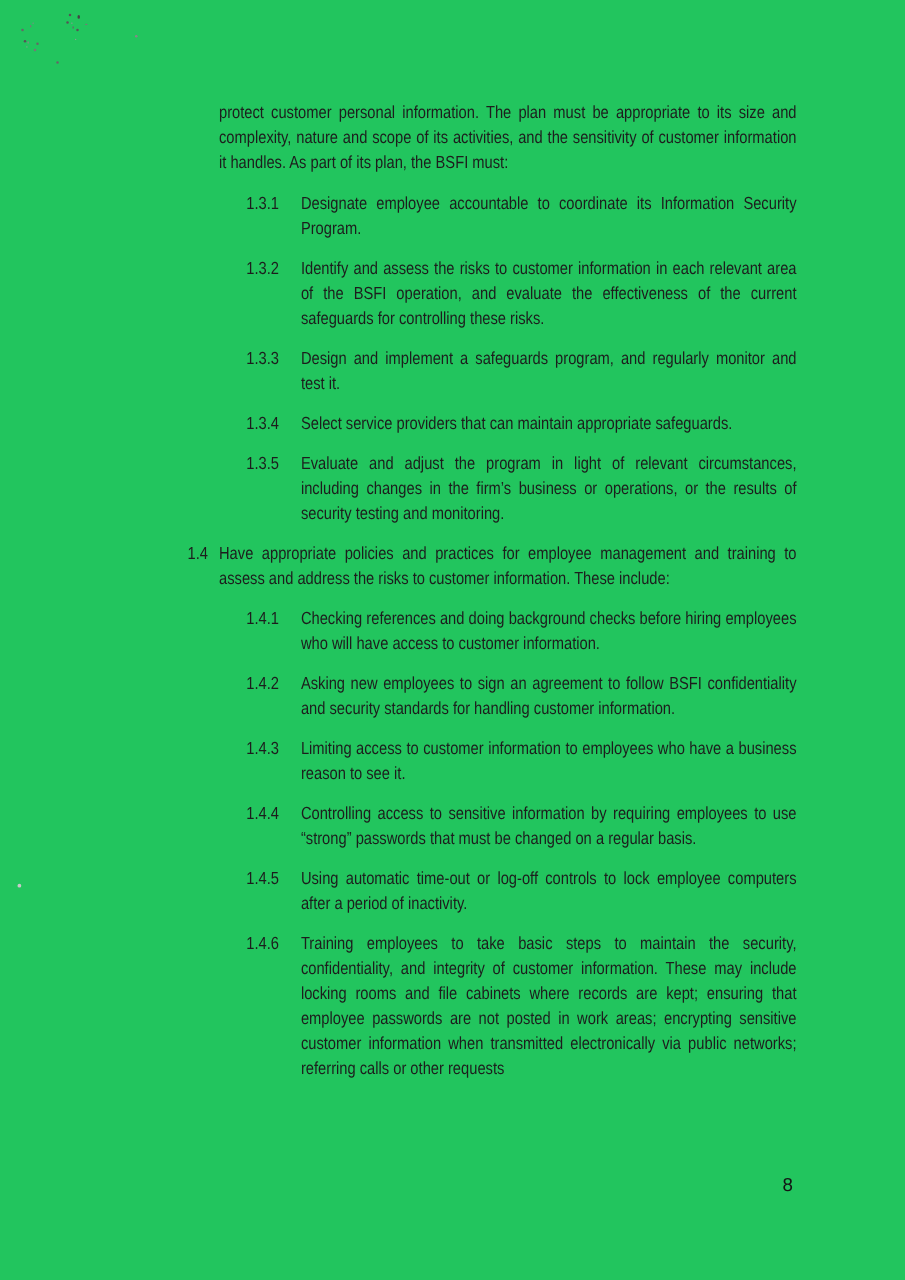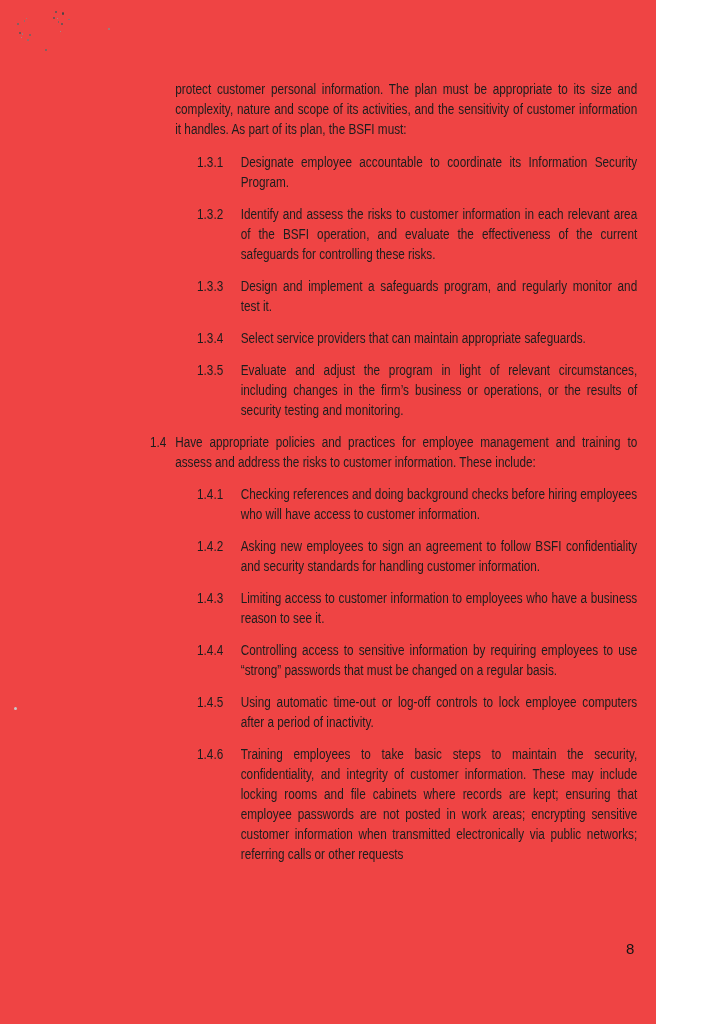--- a/index.html
+++ b/index.html
@@ -1,21 +1,21 @@
 <!DOCTYPE html>
 <html><head>
 <meta charset="utf-8">
 <title>Scanned Document Page</title>
 <style>
   * { margin:0; padding:0; box-sizing:border-box; }
   html,body { width:724px; height:1024px; }
   body { background:#ffffff; font-family:"Liberation Sans", sans-serif; }
   .sheet {
-    position:relative; width:656px; height:1024px;
-    background:#ef4444; overflow:hidden; color:#1d1d1d;
+    position:relative; width:724px; height:1024px;
+    background:#22c55e; overflow:hidden; color:#1d1d1d;
   }
   .doc {
     position:absolute; left:150px; top:79px; width:580px;
     transform:scaleX(0.84); transform-origin:0 0;
     font-size:14px; line-height:20px; letter-spacing:0;
   }
   .intro { margin-left:30px; margin-bottom:13px; text-align:justify; }
   .item  { position:relative; padding-left:108px; margin-bottom:12px; }
   .item .num { position:absolute; left:56px; top:0; white-space:nowrap; }
   .sec   { position:relative; padding-left:30px; margin-bottom:12px; }

